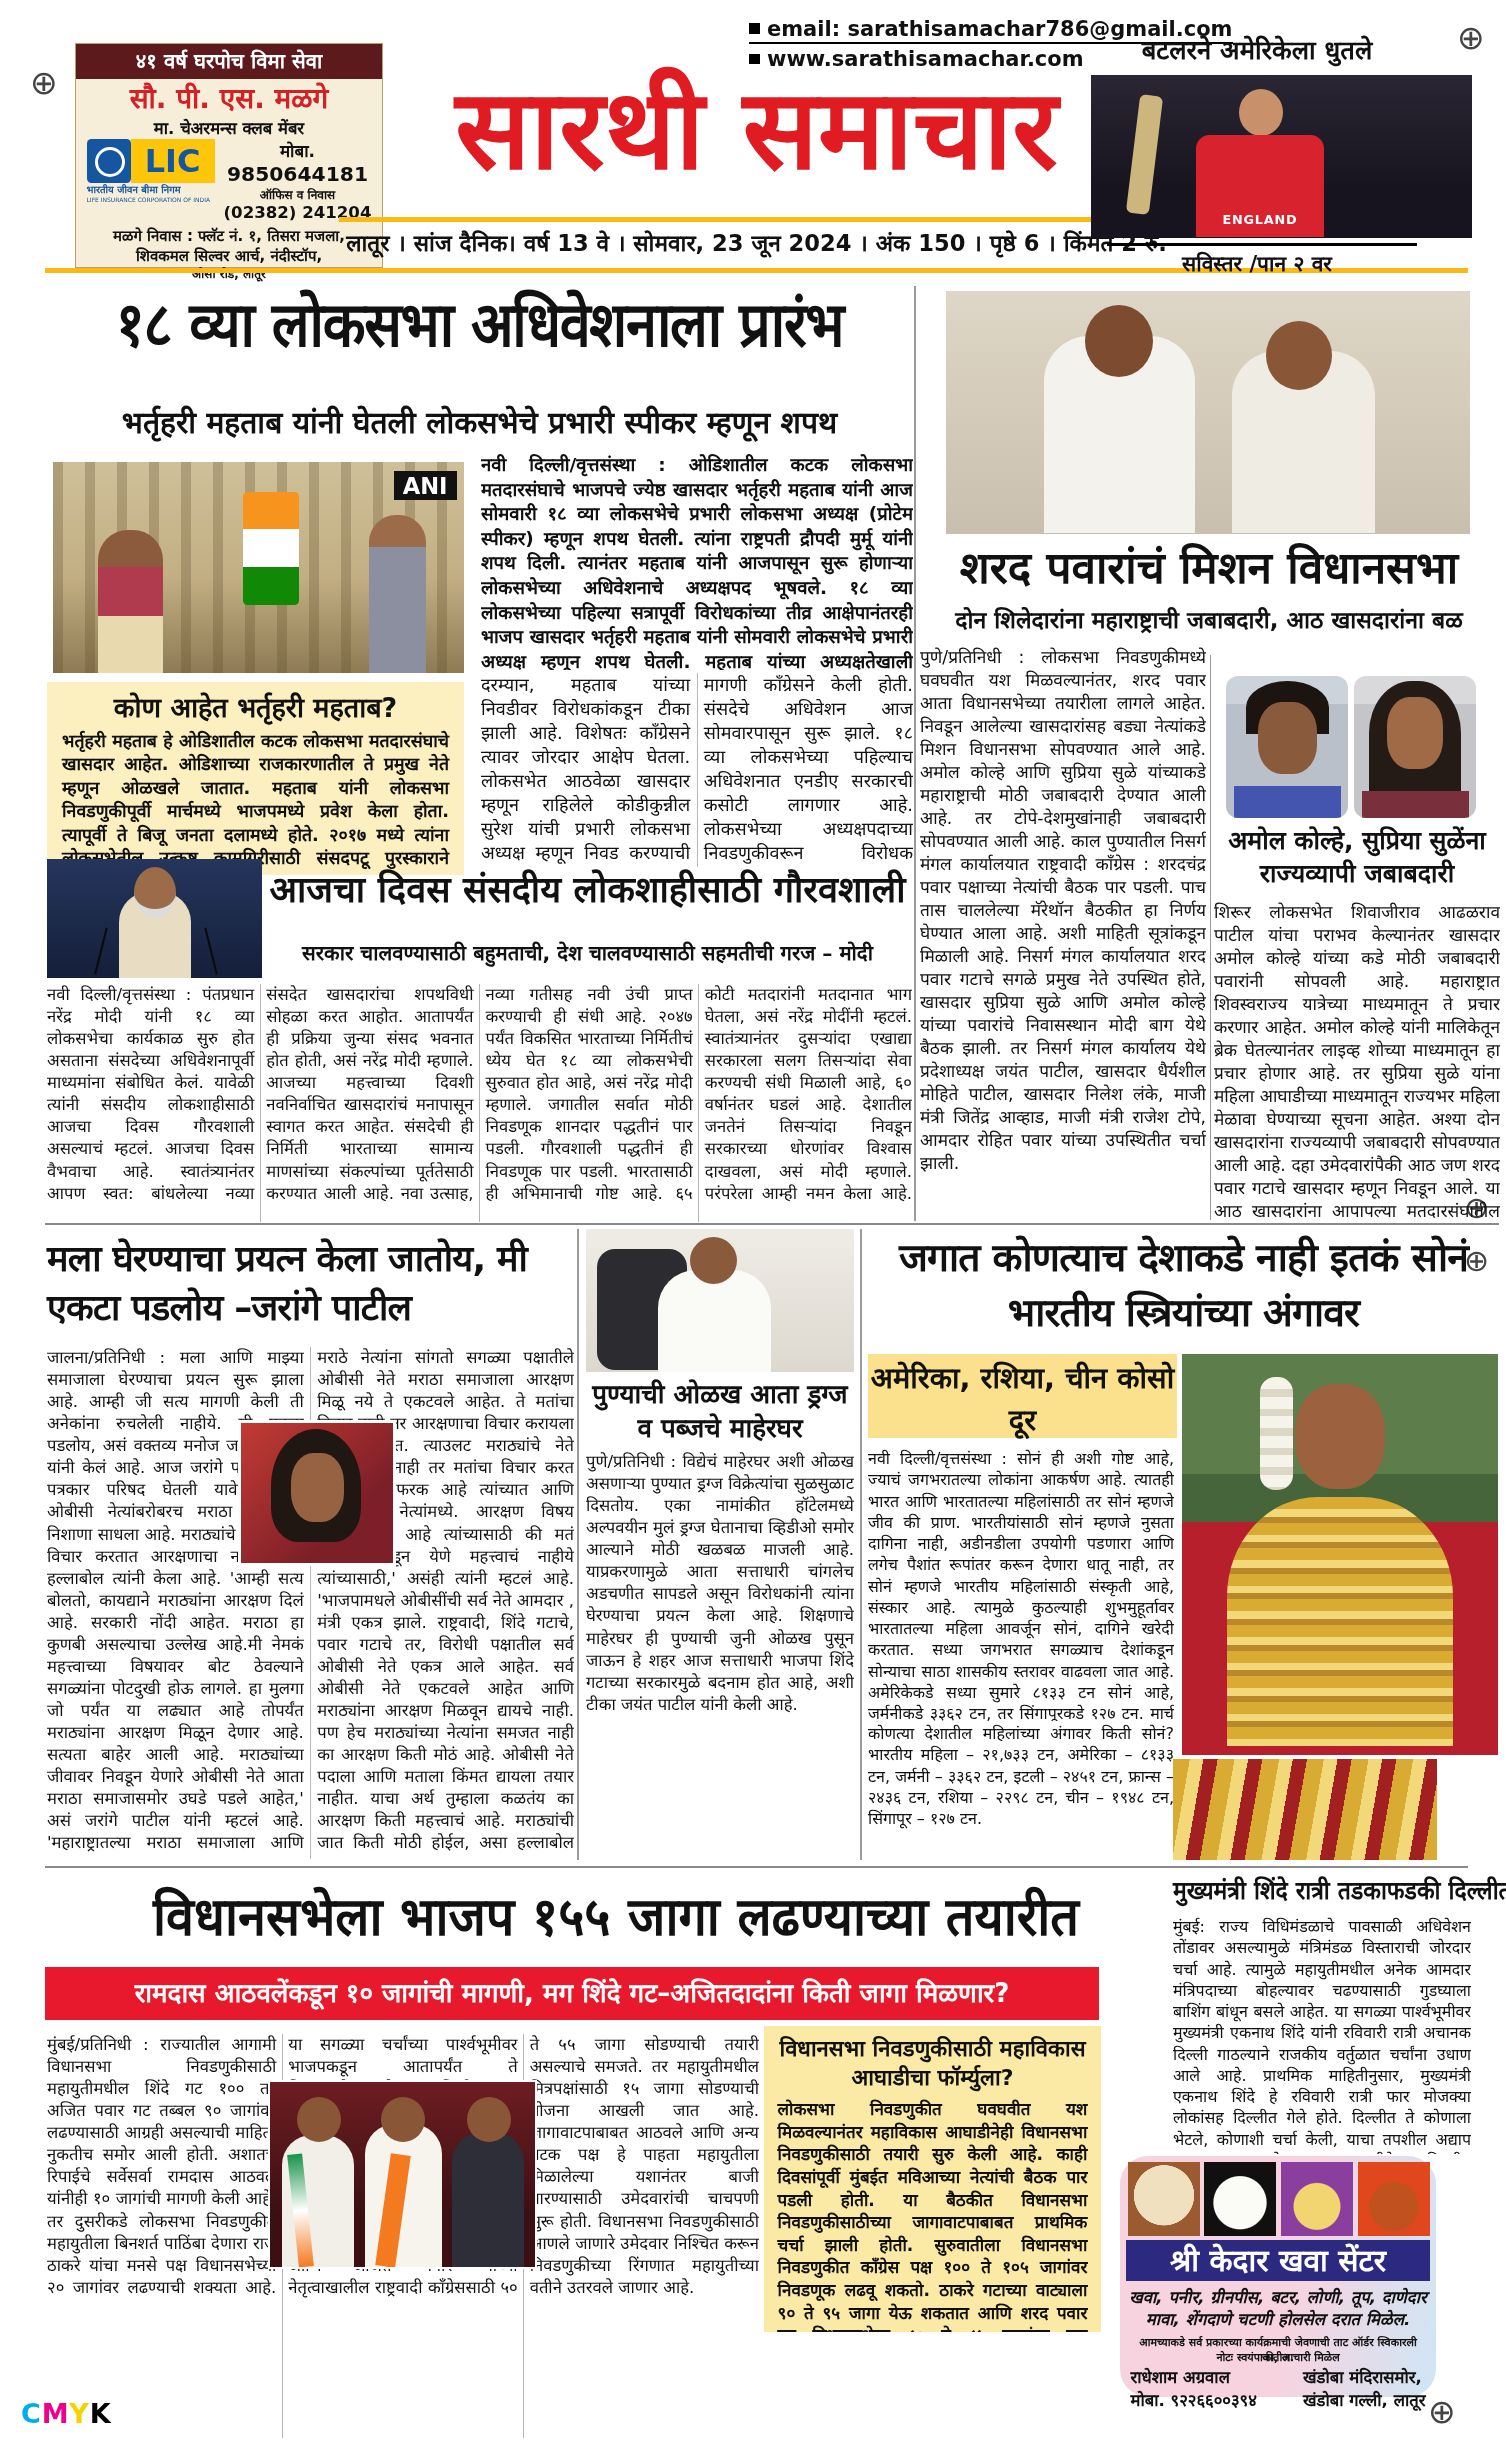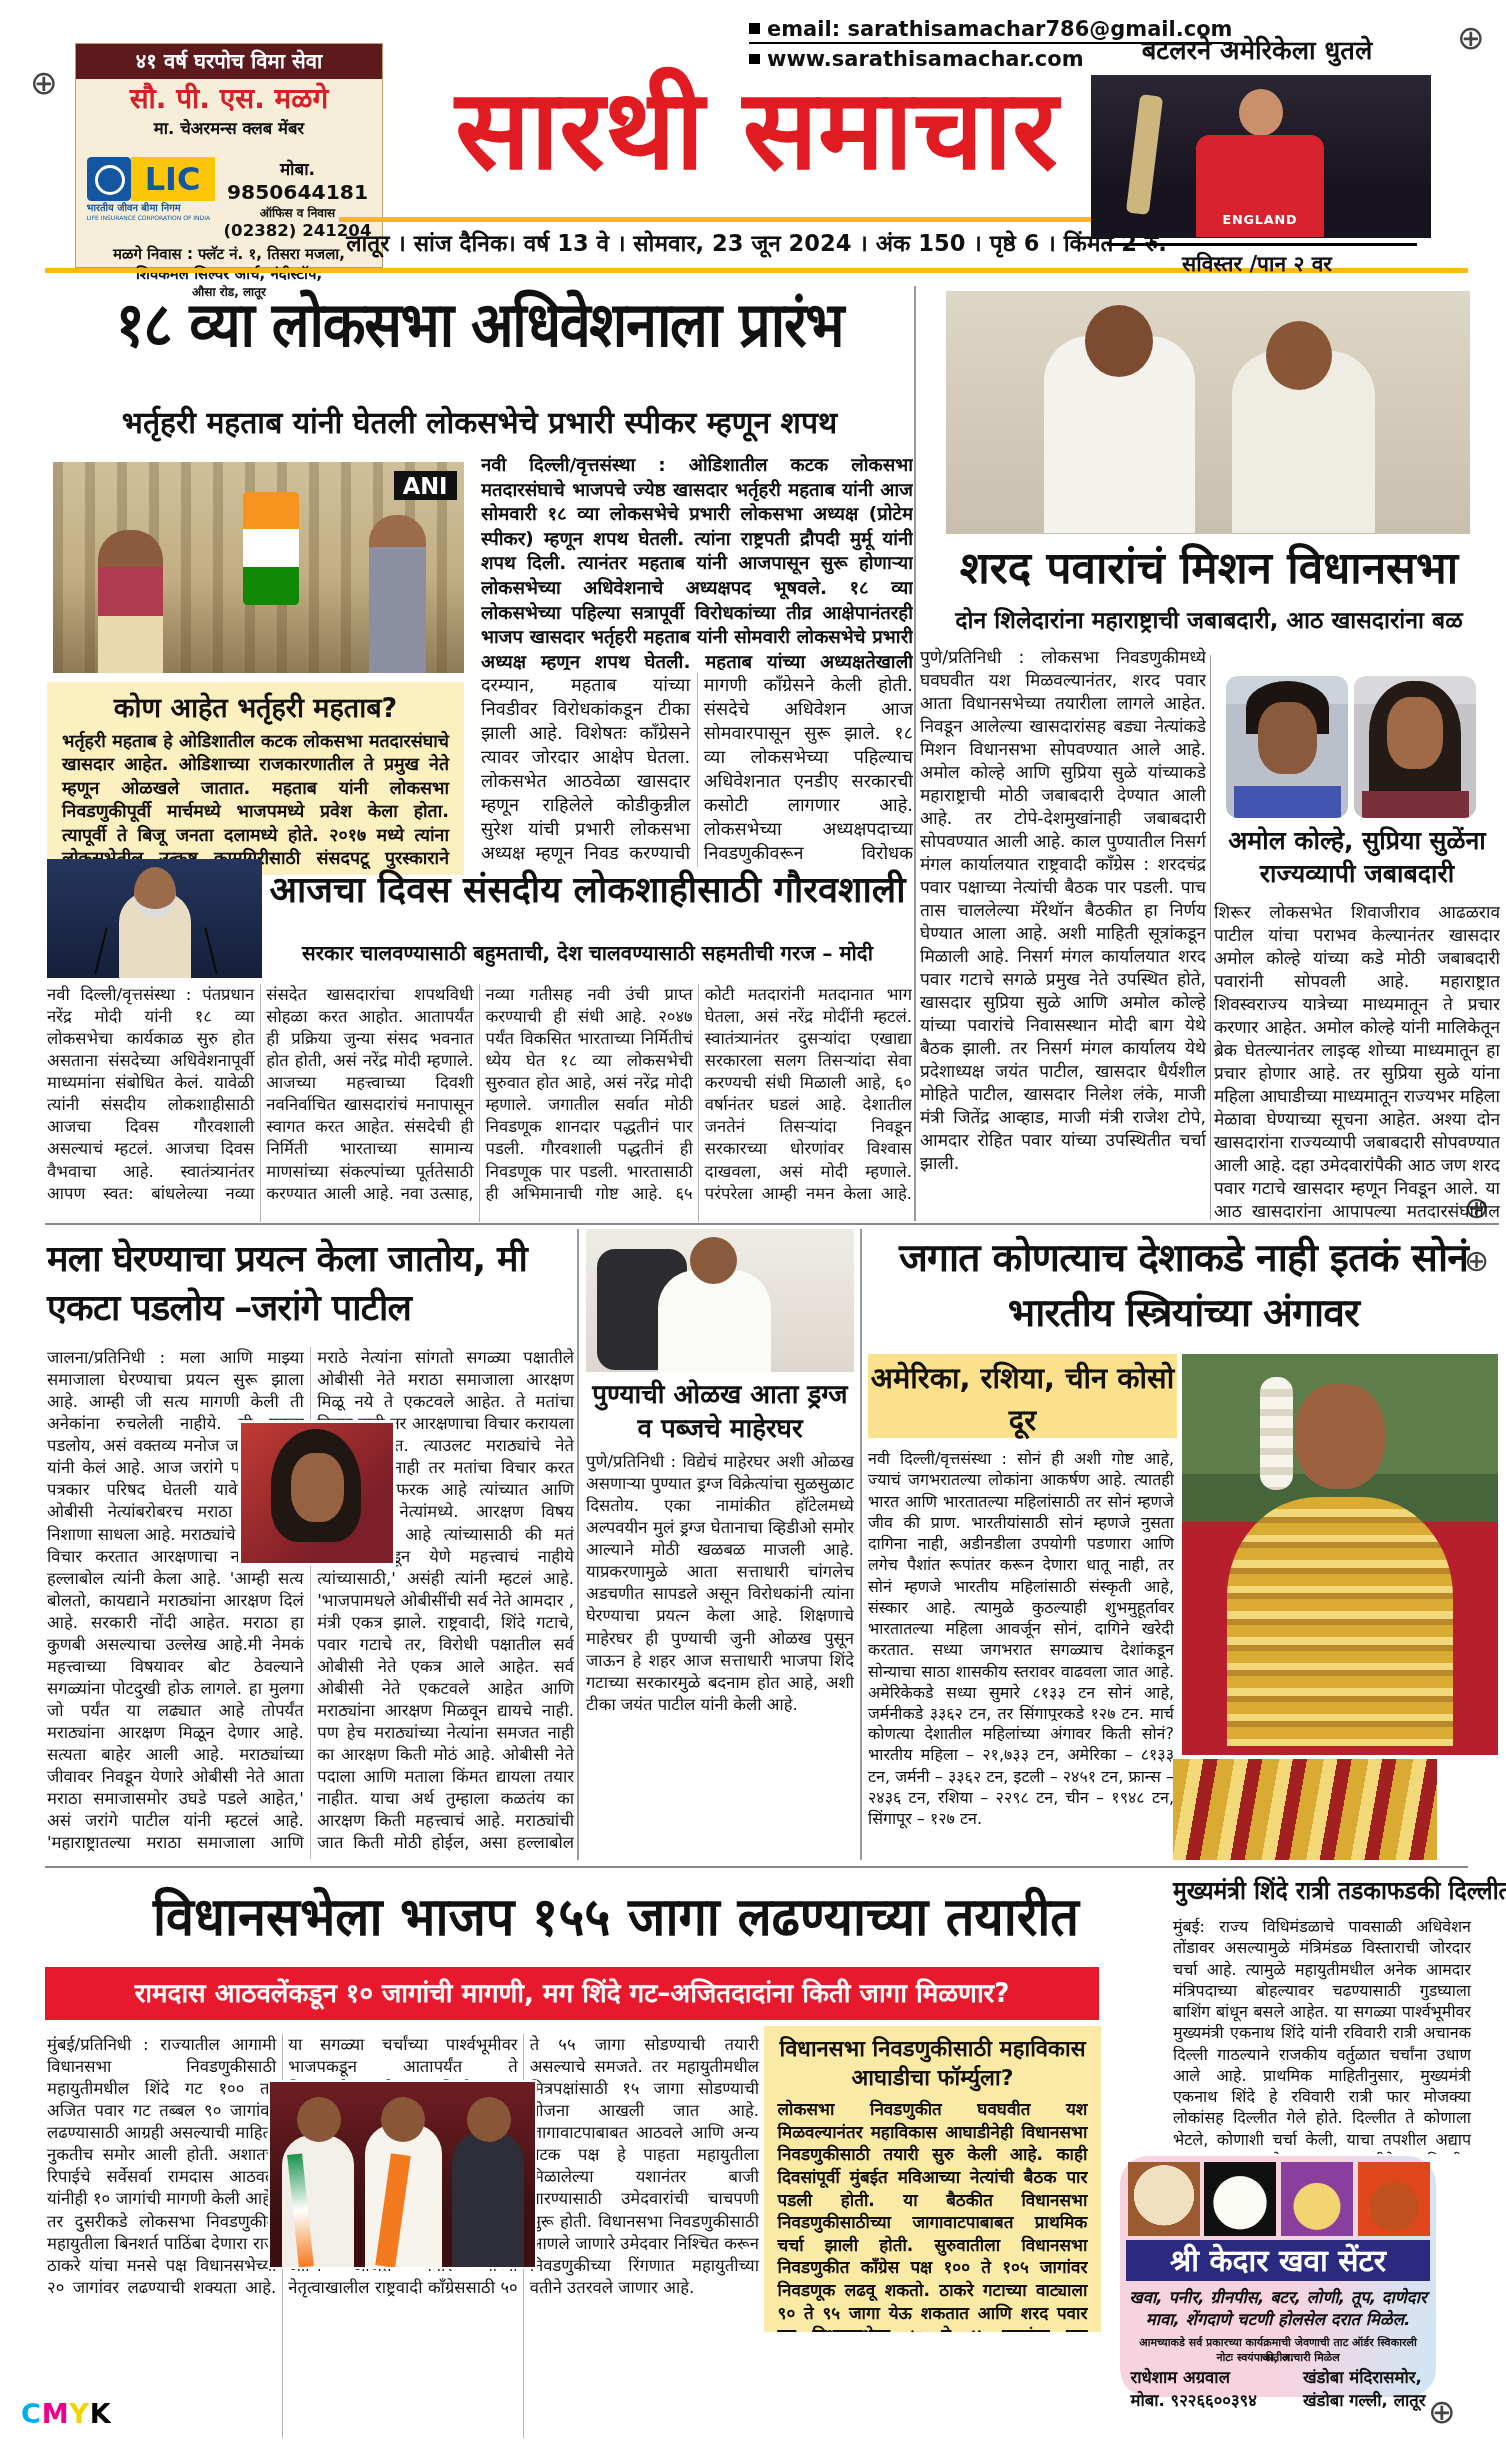--- a/index.html
+++ b/index.html
@@ -65,21 +65,21 @@
   #ph-bride .fl{position:absolute;left:78px;top:22.6px;width:33px;height:113px;background:repeating-linear-gradient(180deg,#f6f3ea 0 12px,#dcd6c4 12px 19.6px);border-radius:15px;}
   #ph-hands{background:repeating-linear-gradient(100deg,#d9ab32 0 16.6px,#f2d879 16.6px 30px,#a2201f 30px 44px);}
   #ph-lead3{background:linear-gradient(180deg,#6e1d22,#3c1013 70%);}
   #ph-lead3 .fa{position:absolute;left:12px;top:53px;width:72px;height:133px;background:#f2efe8;border-radius:30px 30px 0 0;}
   #ph-lead3 .fb{position:absolute;left:95px;top:42px;width:77px;height:143px;background:#f7f4ee;border-radius:30px 30px 0 0;}
   #ph-lead3 .fc2{position:absolute;left:182px;top:50px;width:72px;height:136px;background:#2e2e38;border-radius:30px 30px 0 0;}
   #ph-lead3 .scarf{position:absolute;left:113px;top:72px;width:19.6px;height:113px;background:#f47a20;transform:rotate(8deg);}
   #ph-lead3 .g1{position:absolute;left:22.6px;top:72px;width:15px;height:113px;background:linear-gradient(180deg,#18934a,#fff,#f47a20);transform:rotate(-6deg);}
   #ph-lead3 .h1,#ph-lead3 .h2,#ph-lead3 .h3{position:absolute;top:15px;width:44px;height:45px;background:#8a5638;border-radius:50%;}
   #ph-lead3 .h1{left:27px}.#ph-lead3 .h2{left:111px}#ph-lead3 .h3{left:197px}
-  #ph-but{background:linear-gradient(180deg,#2a2633,#171420 70%);}
+  #ph-but{background:linear-gradient(180deg,#2a2633,#171420 70%);padding-left:41px;}
   #ph-but .bat{position:absolute;left:42px;top:19.6px;width:22.6px;height:119px;background:#cdb57e;transform:rotate(7deg);border-radius:6px;}
   #ph-but .hd{position:absolute;left:148px;top:13.6px;width:44px;height:47px;background:#c8906b;border-radius:50%;}
   #ph-but .sh{position:absolute;left:105px;top:60px;width:128px;height:102px;background:#d8232f;border-radius:13.6px 13.6px 0 0;}
   #ph-but .sh span{position:absolute;left:0;right:0;bottom:10.5px;text-align:center;color:#fff;font-weight:800;font-size:12.8px;letter-spacing:0.8px;}
   
   .creambox{background:#fcefc0;}
   #gold-box{background:#fbe08e;}
   #mva-box{background:#fbe9a6;}
   #banner{background:#e8192c;color:#fff;}
   
@@ -106,21 +106,21 @@
   <div class="abs regmark" style="left:1464px;top:1243px;font-size:30px;">⊕</div>
   <div class="abs regmark" style="left:1428px;top:2392px;font-size:33px;">⊕</div>
   <div class="abs cmyk" style="left:21px;top:2398px;">
     <span class="cc">C</span><span class="cm">M</span><span class="cy">Y</span><span class="ck">K</span>
   </div>
 
   <div id="lic" class="abs" style="left:75px;top:43px;width:306px;height:223px;">
     <div class="hdr c b8">४१ वर्ष घरपोच विमा सेवा</div>
     <div class="nm c b8" style="margin-top:3px;">सौ. पी. एस. मळगे</div>
     <div class="c b7" style="font-size:16.6px;">मा. चेअरमन्स क्लब मेंबर</div>
-    <div style="display:flex;justify-content:center;gap:9px;margin-top:18px;">
+    <div style="display:flex;justify-content:center;gap:9px;margin-top:0;">
       <div>
         <div style="display:flex;">
           <div class="emb">
               <div></div>
             </div>
           <div class="licy">LIC</div>
         </div>
         <div style="color:#1456a0;font-size:9.8px;font-weight:700;">भारतीय जीवन बीमा निगम</div>
         <div style="color:#1456a0;font-size:6px;">LIFE INSURANCE CORPORATION OF INDIA</div>
       </div>

